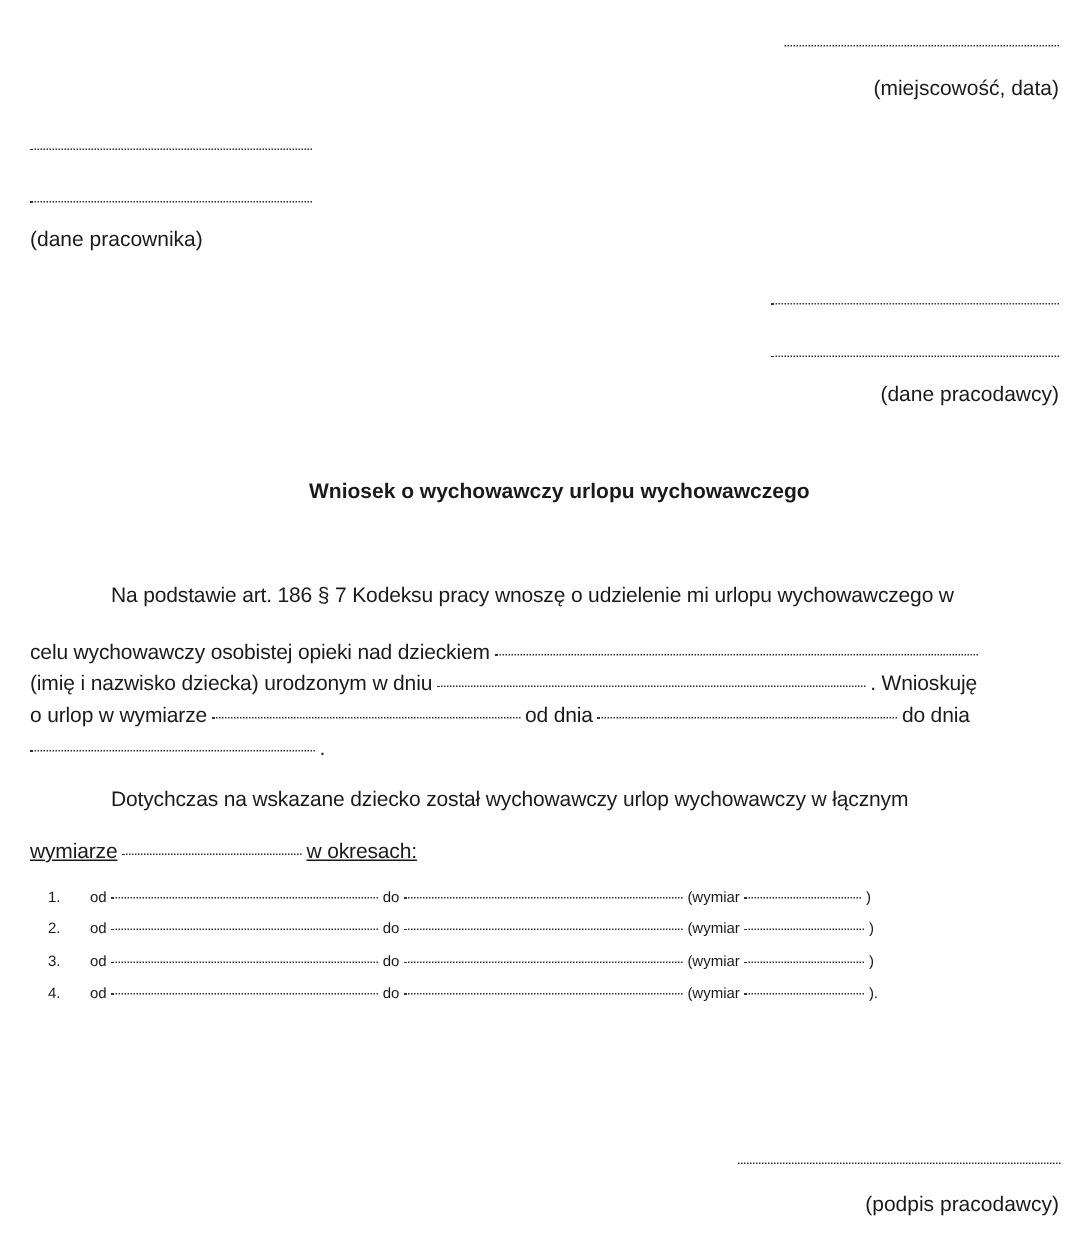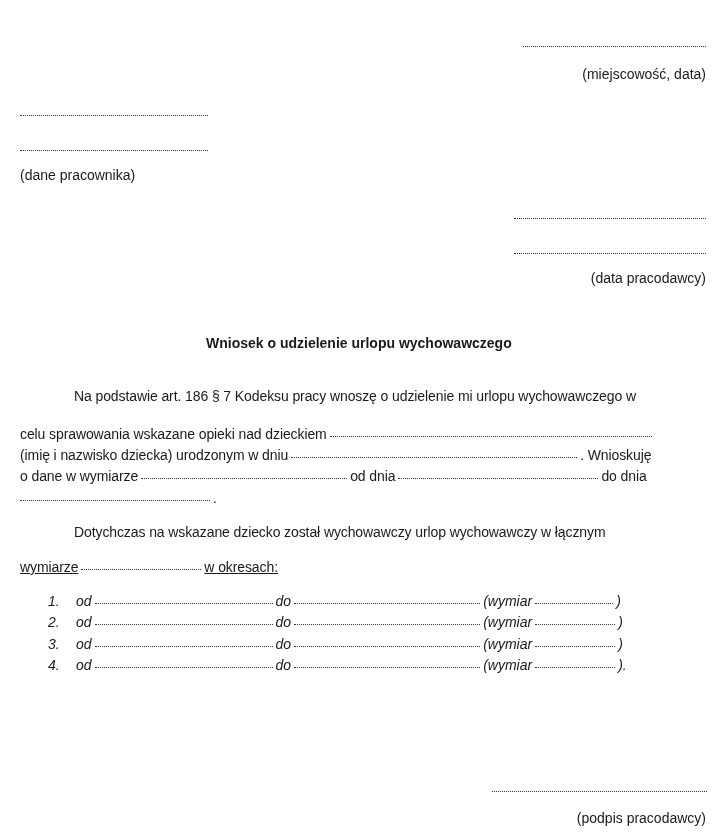--- a/index.html
+++ b/index.html
@@ -9,21 +9,21 @@
     }
     body {
       width: 720px;
       height: 835px;
       position: relative;
       overflow: hidden;
       font-family: "Liberation Sans", "DejaVu Sans", sans-serif;
       color: #1a1a1a;
       font-size: 14px;
     }
-    .abs { position: absolute; white-space: nowrap; margin-top: 16px; }
+    .abs { position: absolute; white-space: nowrap; }
     .dots {
       display: inline-block;
       height: 3px;
       border-bottom: 1.5px dotted #333;
       vertical-align: baseline;
     }
     .right { text-align: right; }
     .title {
       font-weight: bold;
       font-size: 14px;
@@ -37,23 +37,22 @@
     .fill {
       display: inline-block;
       border-bottom: 1.5px dotted #333;
       height: 0;
       vertical-align: 2px;
       margin: 0 3px;
     }
     .list-row {
       position: absolute;
       white-space: nowrap;
-      font-size: 14px;
-      left: 48px;
-      font-style: italic;
+      font-size: 10px;
+      left: 32px;
     }
     .list-row .num { display: inline-block; width: 28px; }
   </style>
 </head>
 <body>
 
 <div class="abs" style="left:523px; top:18px;">
   <span class="dots" style="width:183px;"></span>
 </div>
 <div class="abs right" style="right:14px; top:50px;">(miejscowość, data)</div>
@@ -65,36 +64,36 @@
   <span class="dots" style="width:188px;"></span>
 </div>
 <div class="abs" style="left:20px; top:151px;">(dane pracownika)</div>
 
 <div class="abs" style="left:514px; top:190px;">
   <span class="dots" style="width:192px;"></span>
 </div>
 <div class="abs" style="left:514px; top:225px;">
   <span class="dots" style="width:192px;"></span>
 </div>
-<div class="abs right" style="right:14px; top:254px;">(data pracodawcy)</div>
+<div class="abs right" style="right:14px; top:254px;">(dane pracodawcy)</div>
 
-<div class="abs title" style="left:206px; top:319px;">Wniosek o udzielenie urlopu wychowawczego</div>
+<div class="abs title" style="left:206px; top:319px;">Wniosek o wychowawczy urlopu wychowawczego</div>
 
 <div class="line" style="left:74px; top:388px;">Na podstawie art. 186 § 7 Kodeksu pracy wnoszę o udzielenie mi urlopu wychowawczego w</div>
 
 <div class="line" style="left:20px; top:426px;">
-  <span>celu sprawowania wskazane opieki nad dzieckiem</span><span class="fill" style="width:322px;"></span>
+  <span>celu wychowawczy osobistej opieki nad dzieckiem</span><span class="fill" style="width:322px;"></span>
 </div>
 
 <div class="line" style="left:20px; top:447px;">
   <span>(imię i nazwisko dziecka) urodzonym w dniu</span><span class="fill" style="width:286px;"></span><span>. Wnioskuję</span>
 </div>
 
 <div class="line" style="left:20px; top:468px;">
-  <span>o dane w wymiarze</span><span class="fill" style="width:206px;"></span><span>od dnia</span><span class="fill" style="width:200px;"></span><span>do dnia</span>
+  <span>o urlop w wymiarze</span><span class="fill" style="width:206px;"></span><span>od dnia</span><span class="fill" style="width:200px;"></span><span>do dnia</span>
 </div>
 
 <div class="line" style="left:20px; top:490px;">
   <span class="fill" style="width:190px; margin-left:0;"></span><span>.</span>
 </div>
 
 <div class="line" style="left:74px; top:524px;">Dotychczas na wskazane dziecko został wychowawczy urlop wychowawczy w łącznym</div>
 
 <div class="line" style="left:20px; top:559px;text-decoration:underline;">
   <span>wymiarze</span><span class="fill" style="width:120px;"></span><span>w okresach:</span>

